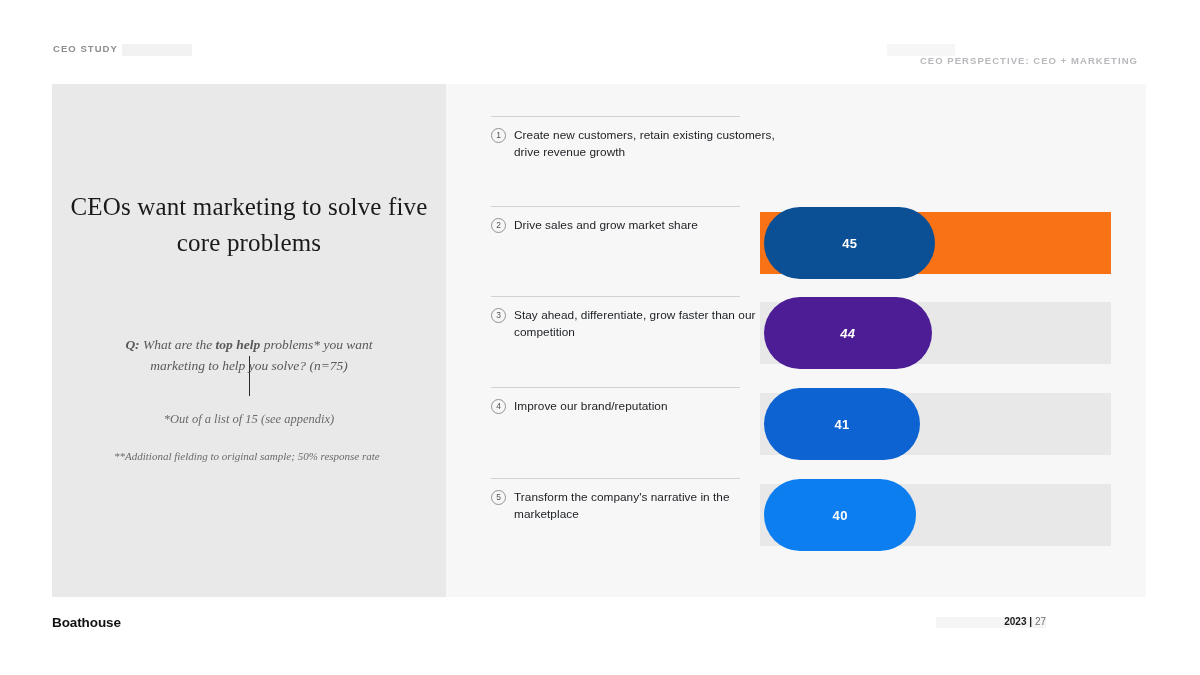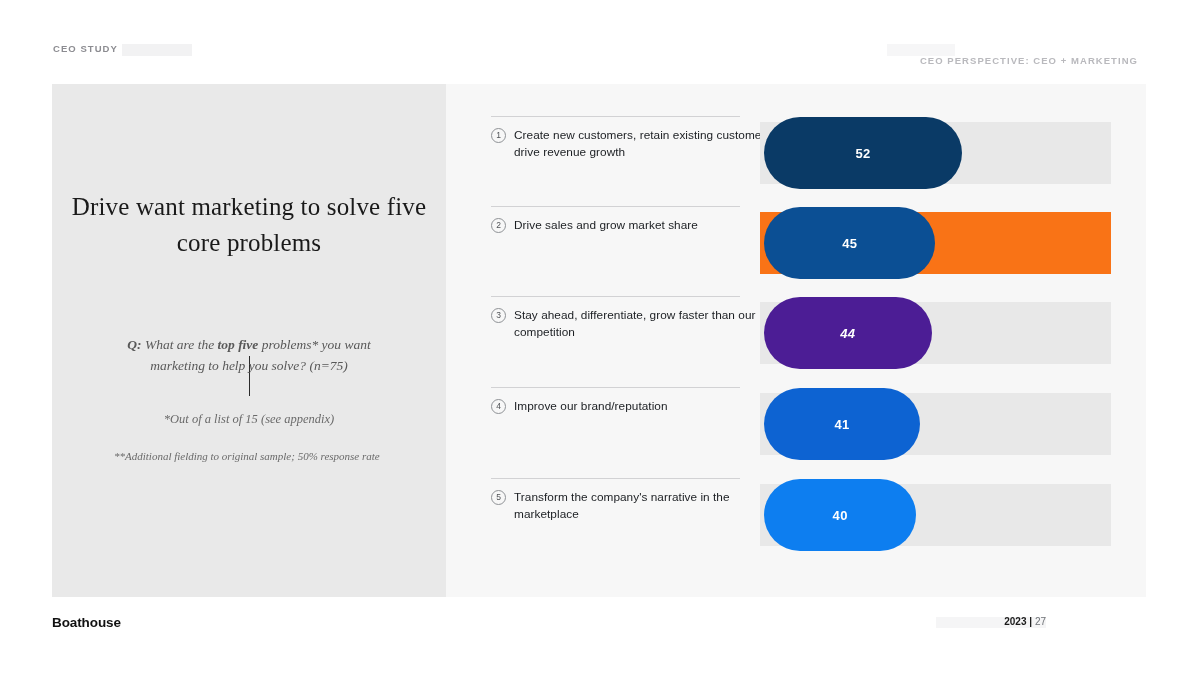--- a/index.html
+++ b/index.html
@@ -148,41 +148,36 @@
 <div class="slide">
 
   <div class="header">
     <div class="hdr-left-wm"></div>
     <div class="hdr-left">CEO STUDY</div>
     <div class="hdr-right-wm"></div>
     <div class="hdr-right">CEO PERSPECTIVE: CEO + MARKETING</div>
   </div>
 
   <div class="panel-left">
-    <div class="title">Drive want marketing to solve five core problems</div>
+    <div class="title">CEOs want marketing to solve five core problems</div>
     <div class="divider"></div>
     <div class="question">
-      <b>Q:</b><span> What are the </span><b>top five</b><span> problems* you want marketing to help you solve? (n=75)</span>
+      <b>Q:</b><span> What are the </span><b>top help</b><span> problems* you want marketing to help you solve? (n=75)</span>
     </div>
     <div class="note1">*Out of a list of 15 (see appendix)</div>
     <div class="note2">**Additional fielding to original sample; 50% response rate</div>
   </div>
 
   <div class="panel-right">
     <div class="rows" id="rows">
         <div class="row">
           <div class="rule"></div>
           <div class="label-wrap">
             <div class="num">1</div>
             <div class="label">Create new customers, retain existing customers, drive revenue growth</div>
-          </div>
-          <div class="track" style="background: rgb(232, 232, 232);">
-            <div class="bar" style="background: rgb(10, 58, 102); width: 198px;">
-              <span class="bar-val">52</span>
-            </div>
           </div>
         </div>
         <div class="row">
           <div class="rule"></div>
           <div class="label-wrap">
             <div class="num">2</div>
             <div class="label">Drive sales and grow market share</div>
           </div>
           <div class="track" style="background: #f97316;">
             <div class="bar" style="background: rgb(11, 79, 148); width: 171.346px;">

